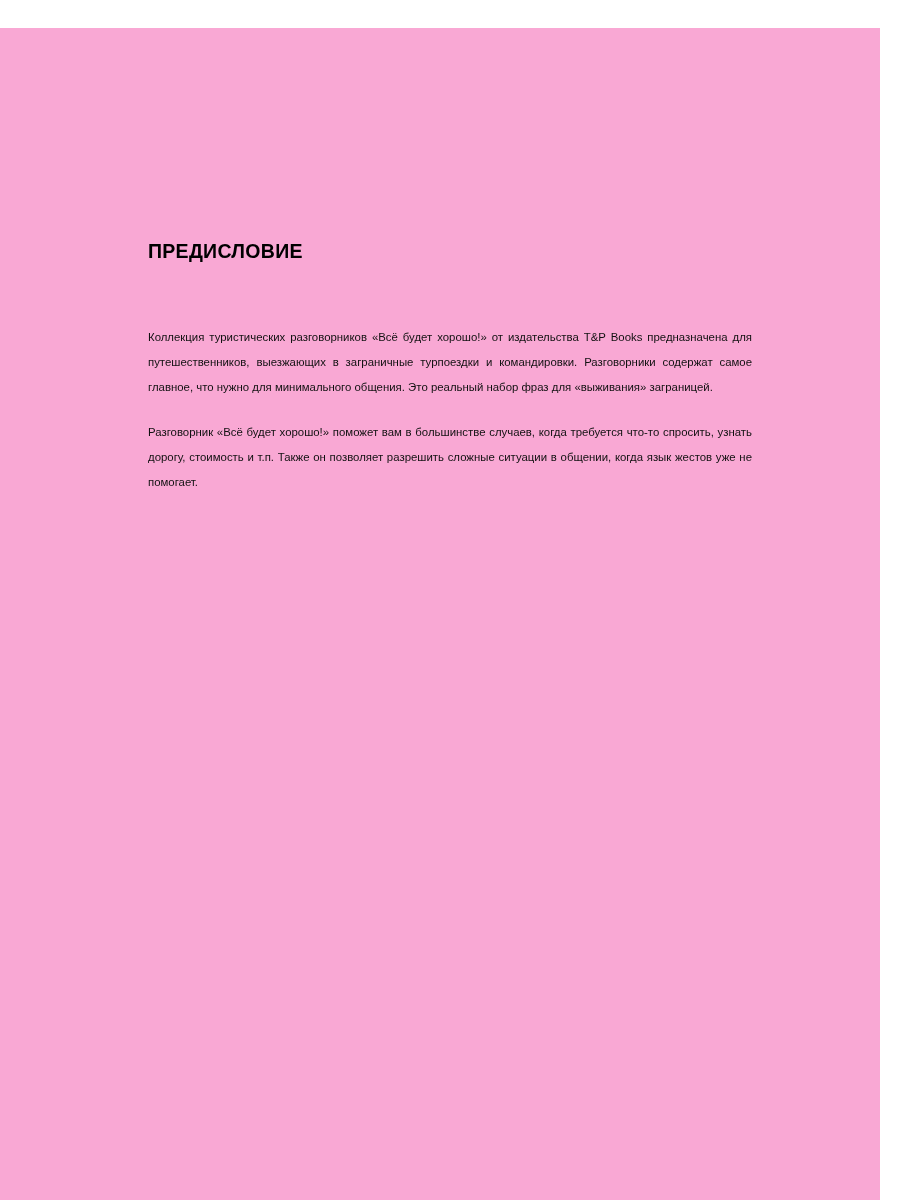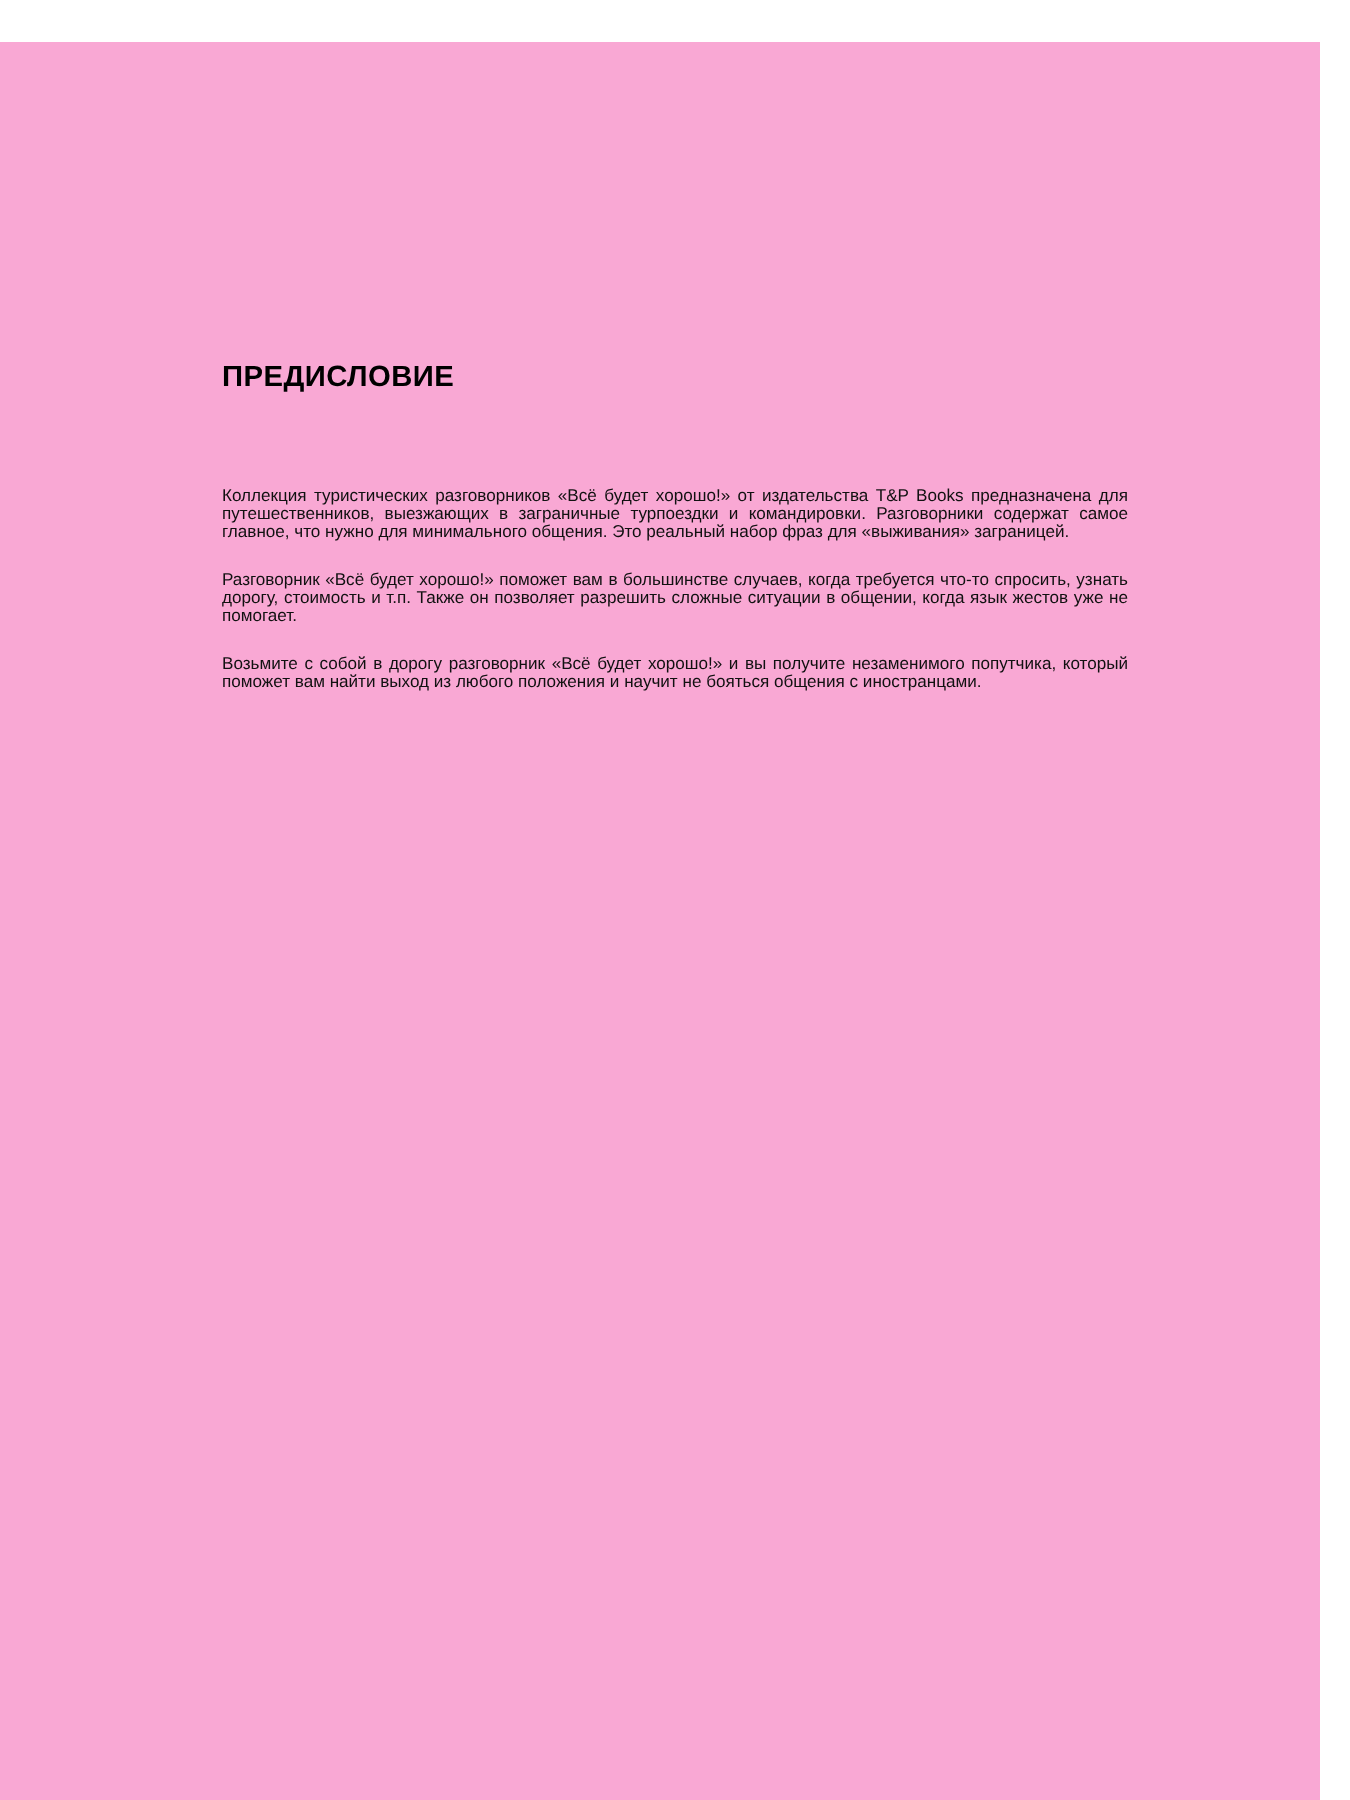--- a/index.html
+++ b/index.html
@@ -33,33 +33,32 @@
   .doc-title {
     font-size: 19.5px;
     font-weight: bold;
     letter-spacing: 0.3px;
     color: #000000;
     margin: 0 0 62px 0;
     line-height: 1.2;
   }
   .para {
     font-size: 11.4px;
-    line-height: 12px;
+    line-height: 25px;
     text-align: justify;
     text-justify: inter-word;
     color: #111111;
     margin: 0 0 20px 0;
   }
   .para:last-child {
     margin-bottom: 0;
   }
 </style>
 </head>
 <body>
 
 <div class="page">
   <div class="content">
     <h1 class="doc-title">ПРЕДИСЛОВИЕ</h1>
     <p class="para">Коллекция туристических разговорников «Всё будет хорошо!» от издательства T&amp;P Books предназначена для путешественников, выезжающих в заграничные турпоездки и командировки. Разговорники содержат самое главное, что нужно для минимального общения. Это реальный набор фраз для «выживания» заграницей.</p>
     <p class="para">Разговорник «Всё будет хорошо!» поможет вам в большинстве случаев, когда требуется что-то спросить, узнать дорогу, стоимость и т.п. Также он позволяет разрешить сложные ситуации в общении, когда язык жестов уже не помогает.</p>
-    <p class="para">Возьмите с собой в дорогу разговорник «Всё будет хорошо!» и вы получите незаменимого попутчика, который поможет вам найти выход из любого положения и научит не бояться общения с иностранцами.</p>
   </div>
 </div>
 
 </body></html>

